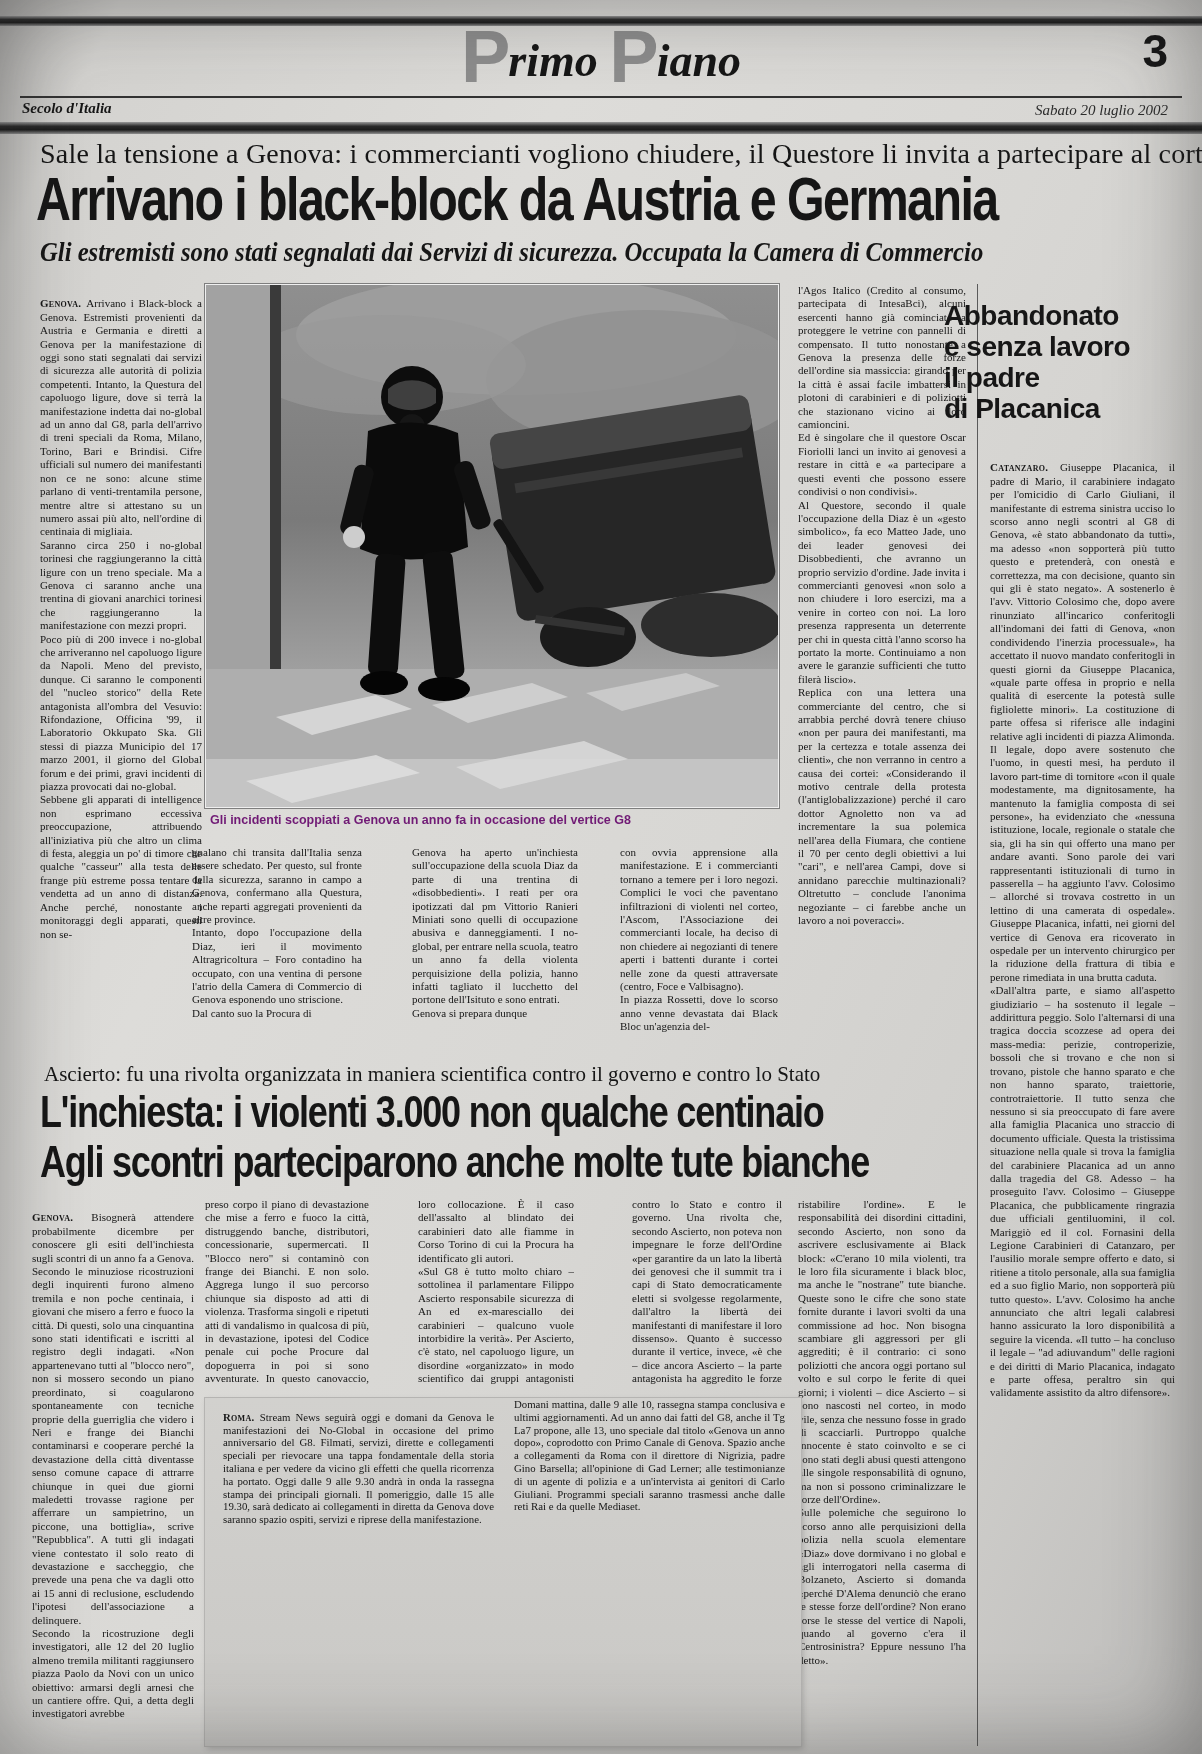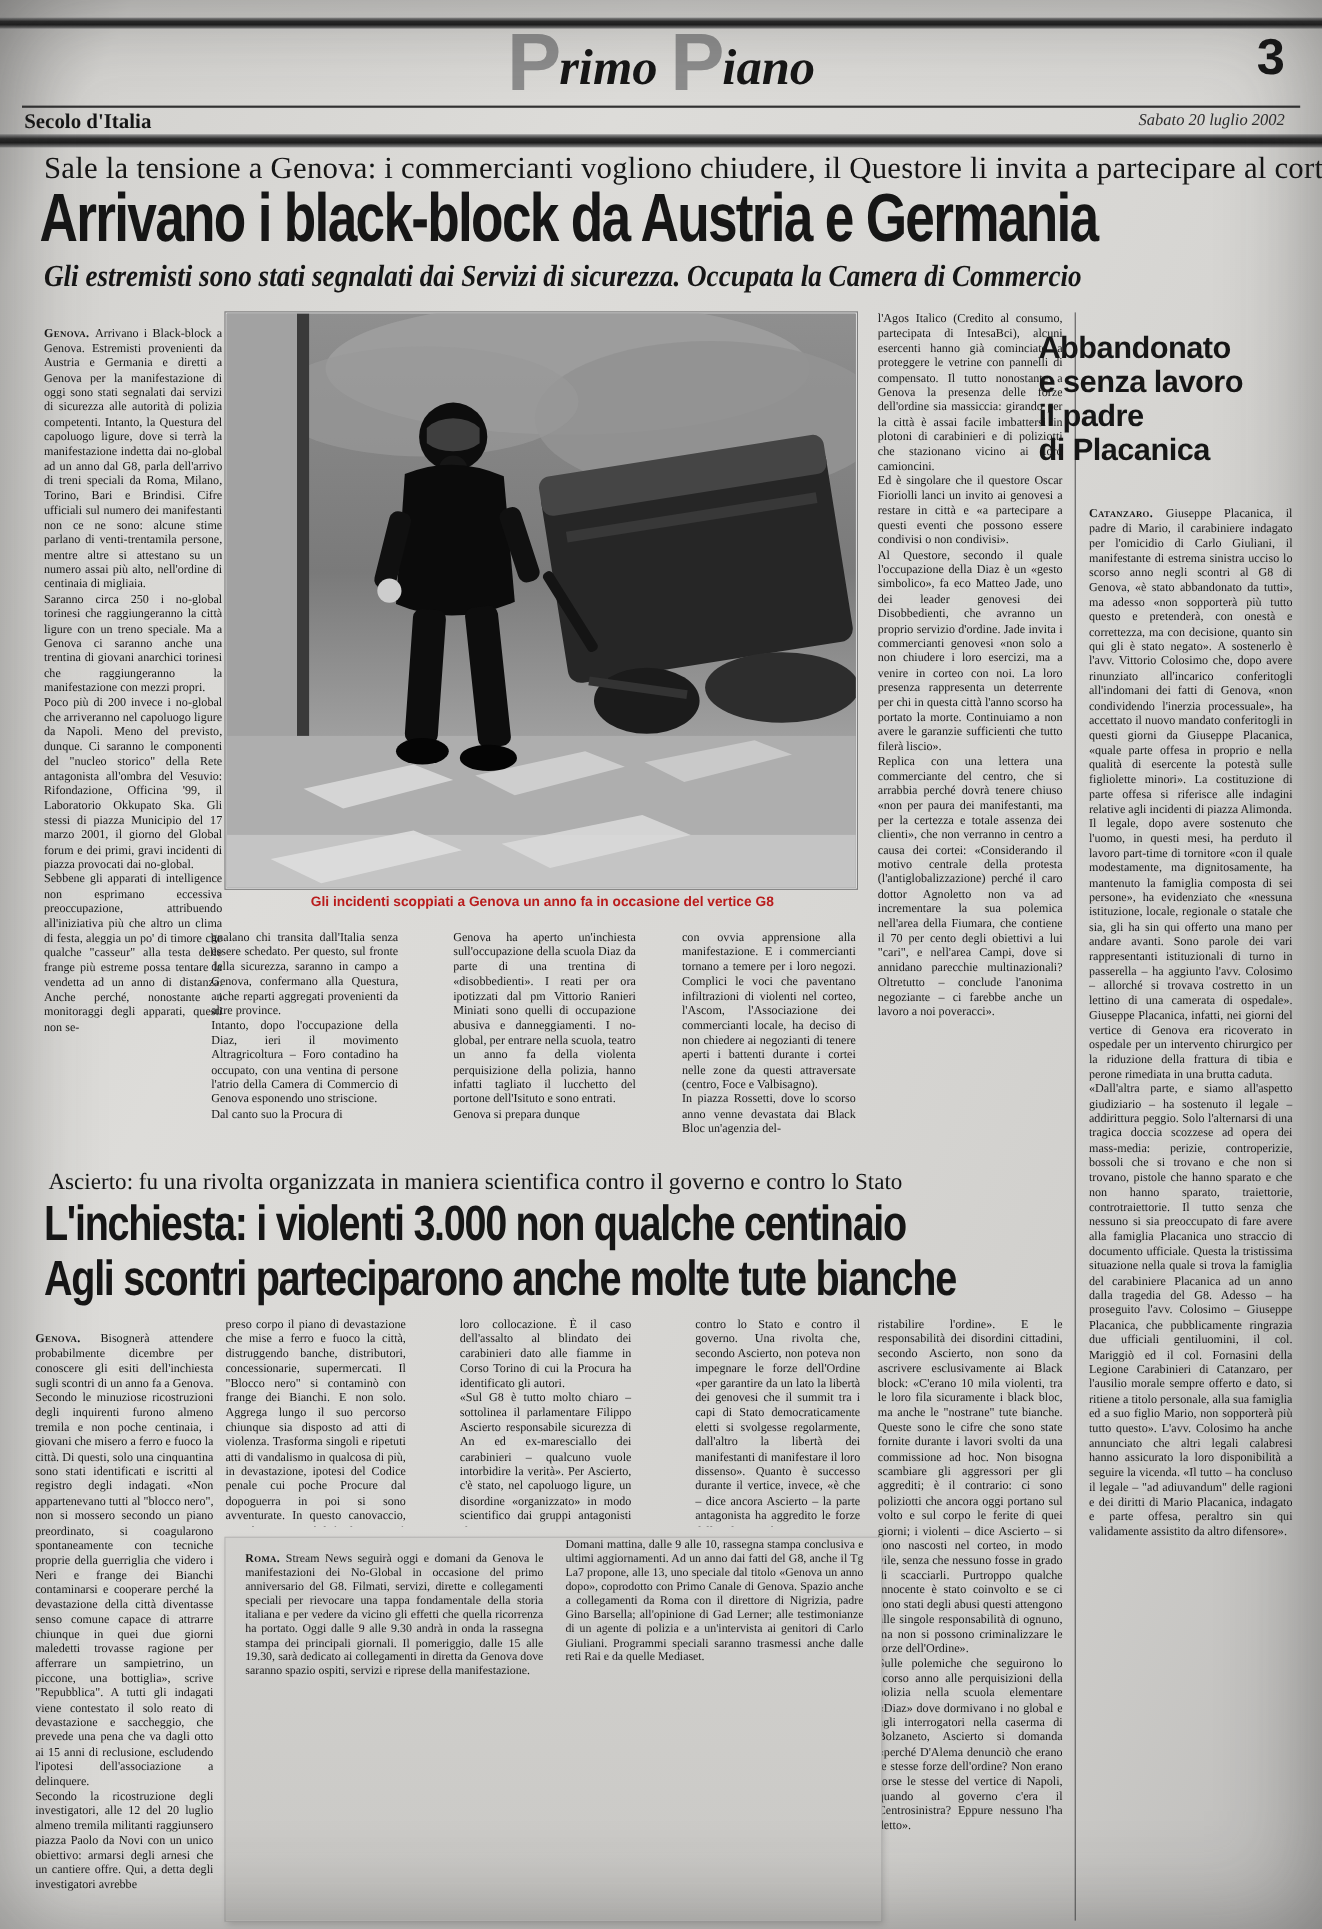--- a/index.html
+++ b/index.html
@@ -8,31 +8,31 @@
   .paper{position:absolute;inset:0;
     background:linear-gradient(115deg,#b4b3b1 0,#d4d3d0 6%,#dddcd9 30%,#d8d7d4 55%,#cfcecb 80%,#bcbbb9 100%);}
   .vign{position:absolute;inset:0;box-shadow:inset 0 0 90px rgba(40,40,40,.45);pointer-events:none;}
   .abs{position:absolute;}
   .bar{left:0;width:1202px;height:10px;
     background:linear-gradient(180deg,#9a9a9a 0%,#2a2a2a 35%,#1c1c1c 65%,#8f8f8f 100%);}
   .pageno{font-family:"Liberation Sans",sans-serif;font-weight:bold;font-size:46px;}
   .section-title{font-size:46px;font-style:italic;font-weight:bold;white-space:nowrap;}
   .section-title .bigP{font-style:normal;font-family:"Liberation Sans",sans-serif;
     font-weight:bold;font-size:74px;color:#8d8d8d;line-height:0;vertical-align:-6px;letter-spacing:-2px;}
-  .mast{font-weight:bold;font-size:19px;}
+  .mast{font-weight:bold;font-size:15px;font-style:italic;}
   .date{font-size:15px;color:#2c2c2c;}
   .thinrule{height:2px;background:#333;}
   .kicker{font-size:28px;letter-spacing:.2px;white-space:nowrap;}
   .headline{font-family:"Liberation Sans",sans-serif;font-weight:bold;font-size:62px;
     letter-spacing:-2px;white-space:nowrap;display:inline-block;transform:scaleX(.78);transform-origin:0 50%;}
   .subhead{font-weight:bold;font-style:italic;font-size:28px;white-space:nowrap;display:inline-block;
     transform:scaleX(.88);transform-origin:0 50%;}
   .bodycol{font-size:11px;line-height:13.4px;text-align:justify;white-space:pre-line;overflow:hidden;}
   .dateline{font-weight:bold;font-variant:small-caps;letter-spacing:.3px;}
-  .caption{font-family:"Liberation Sans",sans-serif;font-weight:bold;font-size:12.5px;color:#b91c1c;text-align:center;}
+  .caption{font-family:"Liberation Sans",sans-serif;font-weight:bold;font-size:12.5px;color:#701a75;}
   .vrule{width:1px;background:#5a5a5a;}
   .sb-head{font-family:"Liberation Sans",sans-serif;font-weight:bold;font-size:28px;line-height:31px;
     white-space:pre-line;letter-spacing:-.5px;}
   .kicker2{font-size:21px;white-space:nowrap;}
   .headline2{font-family:"Liberation Sans",sans-serif;font-weight:bold;font-size:45px;
     letter-spacing:-1.5px;white-space:nowrap;display:inline-block;transform:scaleX(.80);transform-origin:0 50%;}
   .box{background:linear-gradient(180deg,#d2d1ce,#c9c8c5);box-shadow:0 0 0 1px #b5b4b2, 2px 3px 6px rgba(60,60,60,.25);}
   .box-head{font-family:"Liberation Sans",sans-serif;font-weight:bold;font-size:31px;line-height:34px;
     letter-spacing:-.5px;white-space:pre-line;}
   .box-body{font-size:10.8px;line-height:12.8px;text-align:justify;column-count:2;column-gap:20px;

